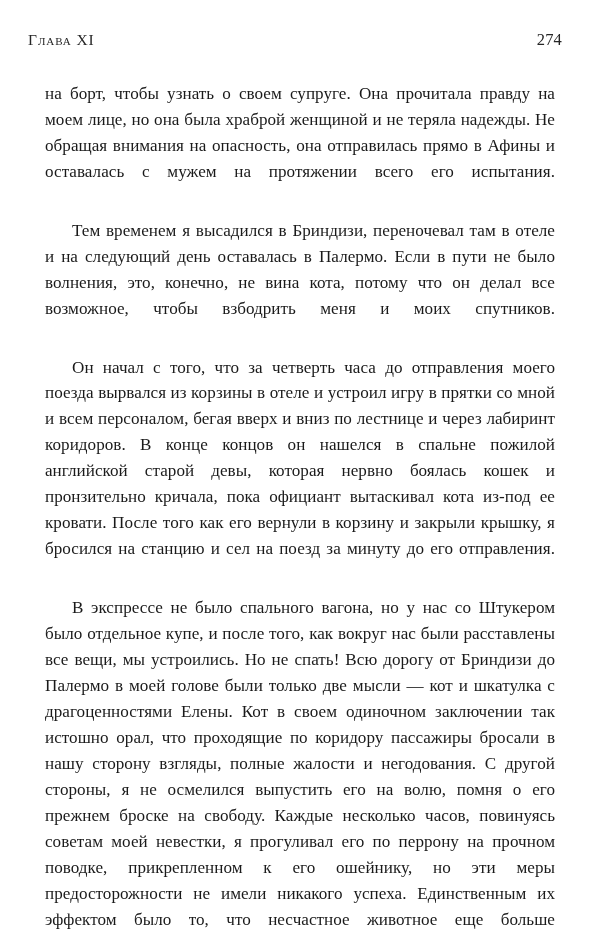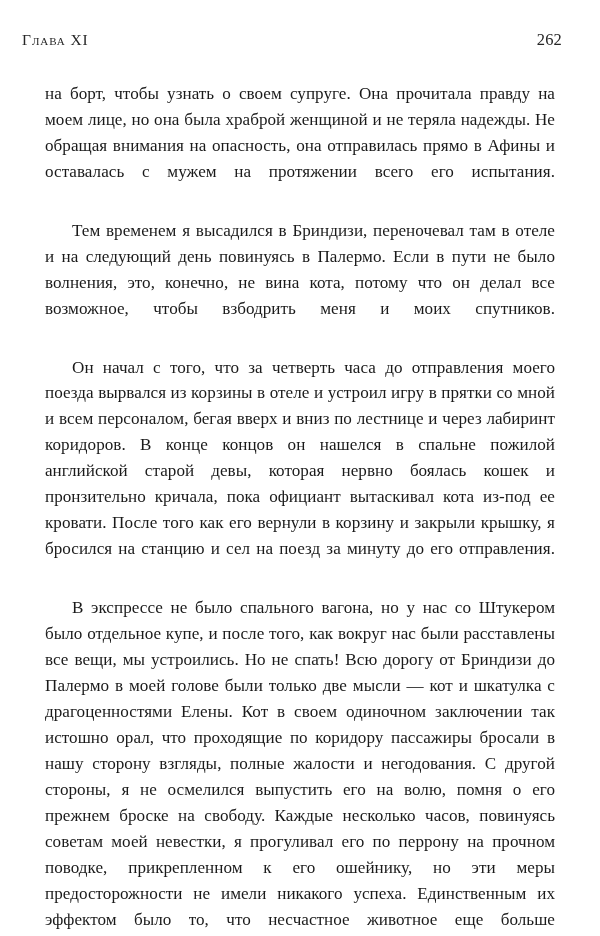--- a/index.html
+++ b/index.html
@@ -18,21 +18,21 @@
     overflow: hidden;
     font-family: "Liberation Serif", "DejaVu Serif", serif;
     color: #1a1a1a;
     -webkit-font-smoothing: antialiased;
   }
 
   
   .running-head {
     position: absolute;
     top: 30px;
-    left: 22px;
+    left: 28px;
     right: 38px;
     height: 22px;
     display: flex;
     align-items: baseline;
     justify-content: space-between;
   }
 
   .chapter-label {
     font-size: 15.5px;
     letter-spacing: 0.06em;
@@ -84,23 +84,23 @@
     width: 100%;
   }
 </style>
 </head>
 <body>
 
 <div class="page">
 
   <div class="running-head">
     <span class="chapter-label"><span class="cap">Г</span><span>лава</span> <span class="roman">XI</span></span>
-    <span class="folio">262</span>
+    <span class="folio">274</span>
   </div>
 
   <div class="textblock">
     <p>на борт, чтобы узнать о своем супруге. Она прочитала правду на моем лице, но она была храброй женщиной и не теряла надежды. Не обращая внимания на опасность, она отправилась прямо в Афины и оставалась с мужем на протяжении всего его испытания.</p>
-    <p class="indent">Тем временем я высадился в Бриндизи, переночевал там в отеле и на следующий день повинуясь в Палермо. Если в пути не было волнения, это, конечно, не вина кота, потому что он делал все возможное, чтобы взбодрить меня и моих спутников.</p>
+    <p class="indent">Тем временем я высадился в Бриндизи, переночевал там в отеле и на следующий день оставалась в Палермо. Если в пути не было волнения, это, конечно, не вина кота, потому что он делал все возможное, чтобы взбодрить меня и моих спутников.</p>
     <p class="indent">Он начал с того, что за четверть часа до отправления моего поезда вырвался из корзины в отеле и устроил игру в прятки со мной и всем персоналом, бегая вверх и вниз по лестнице и через лабиринт коридоров. В конце концов он нашелся в спальне пожилой английской старой девы, которая нервно боялась кошек и пронзительно кричала, пока официант вытаскивал кота из-под ее кровати. После того как его вернули в корзину и закрыли крышку, я бросился на станцию и сел на поезд за минуту до его отправления.</p>
     <p class="indent">В экспрессе не было спального вагона, но у нас со Штукером было отдельное купе, и после того, как вокруг нас были расставлены все вещи, мы устроились. Но не спать! Всю дорогу от Бриндизи до Палермо в моей голове были только две мысли — кот и шкатулка с драгоценностями Елены. Кот в своем одиночном заключении так истошно орал, что проходящие по коридору пассажиры бросали в нашу сторону взгляды, полные жалости и негодования. С другой стороны, я не осмелился выпустить его на волю, помня о его прежнем броске на свободу. Каждые несколько часов, повинуясь советам моей невестки, я прогуливал его по перрону на прочном поводке, прикрепленном к его ошейнику, но эти меры предосторожности не имели никакого успеха. Единственным их эффектом было то, что несчастное животное еще больше нервничало, и я был более чем рад вернуться с ним в купе, как и с лопнувшей шкатулкой с драгоценностями принцессы, которую я не осмеливался выпустить из рук.</p>
   </div>
 
 </div>
 
 </body></html>

